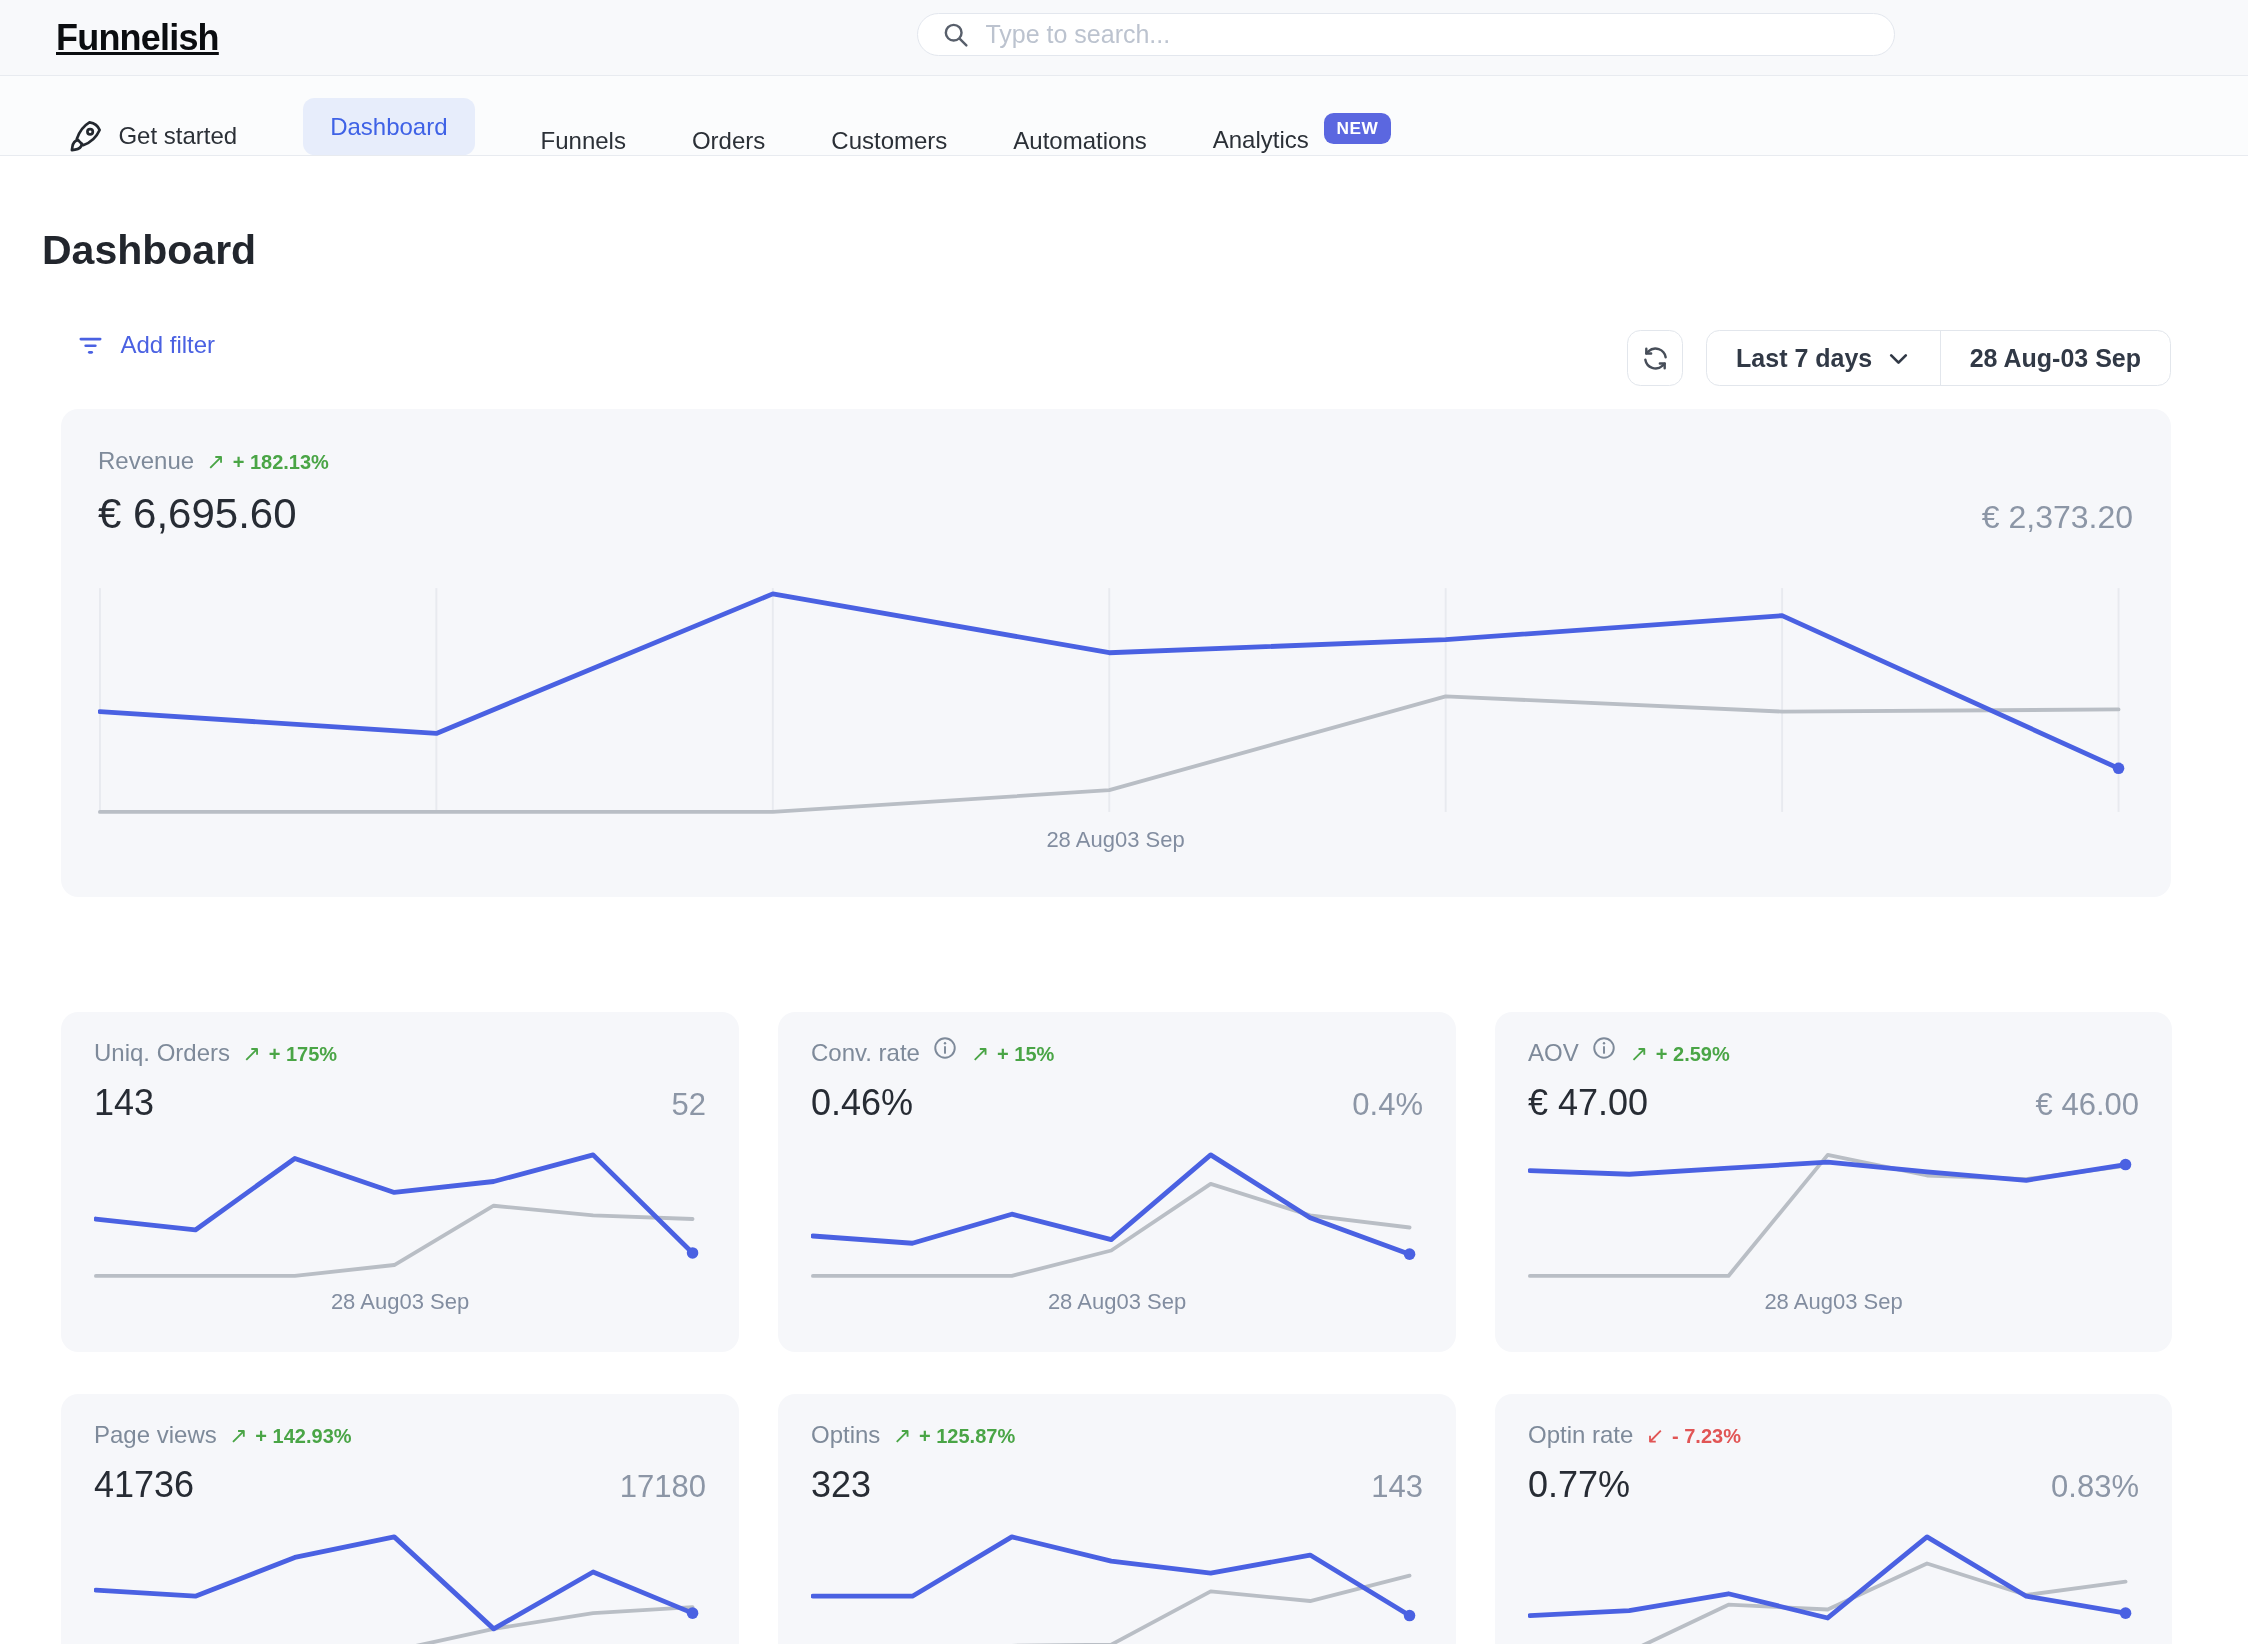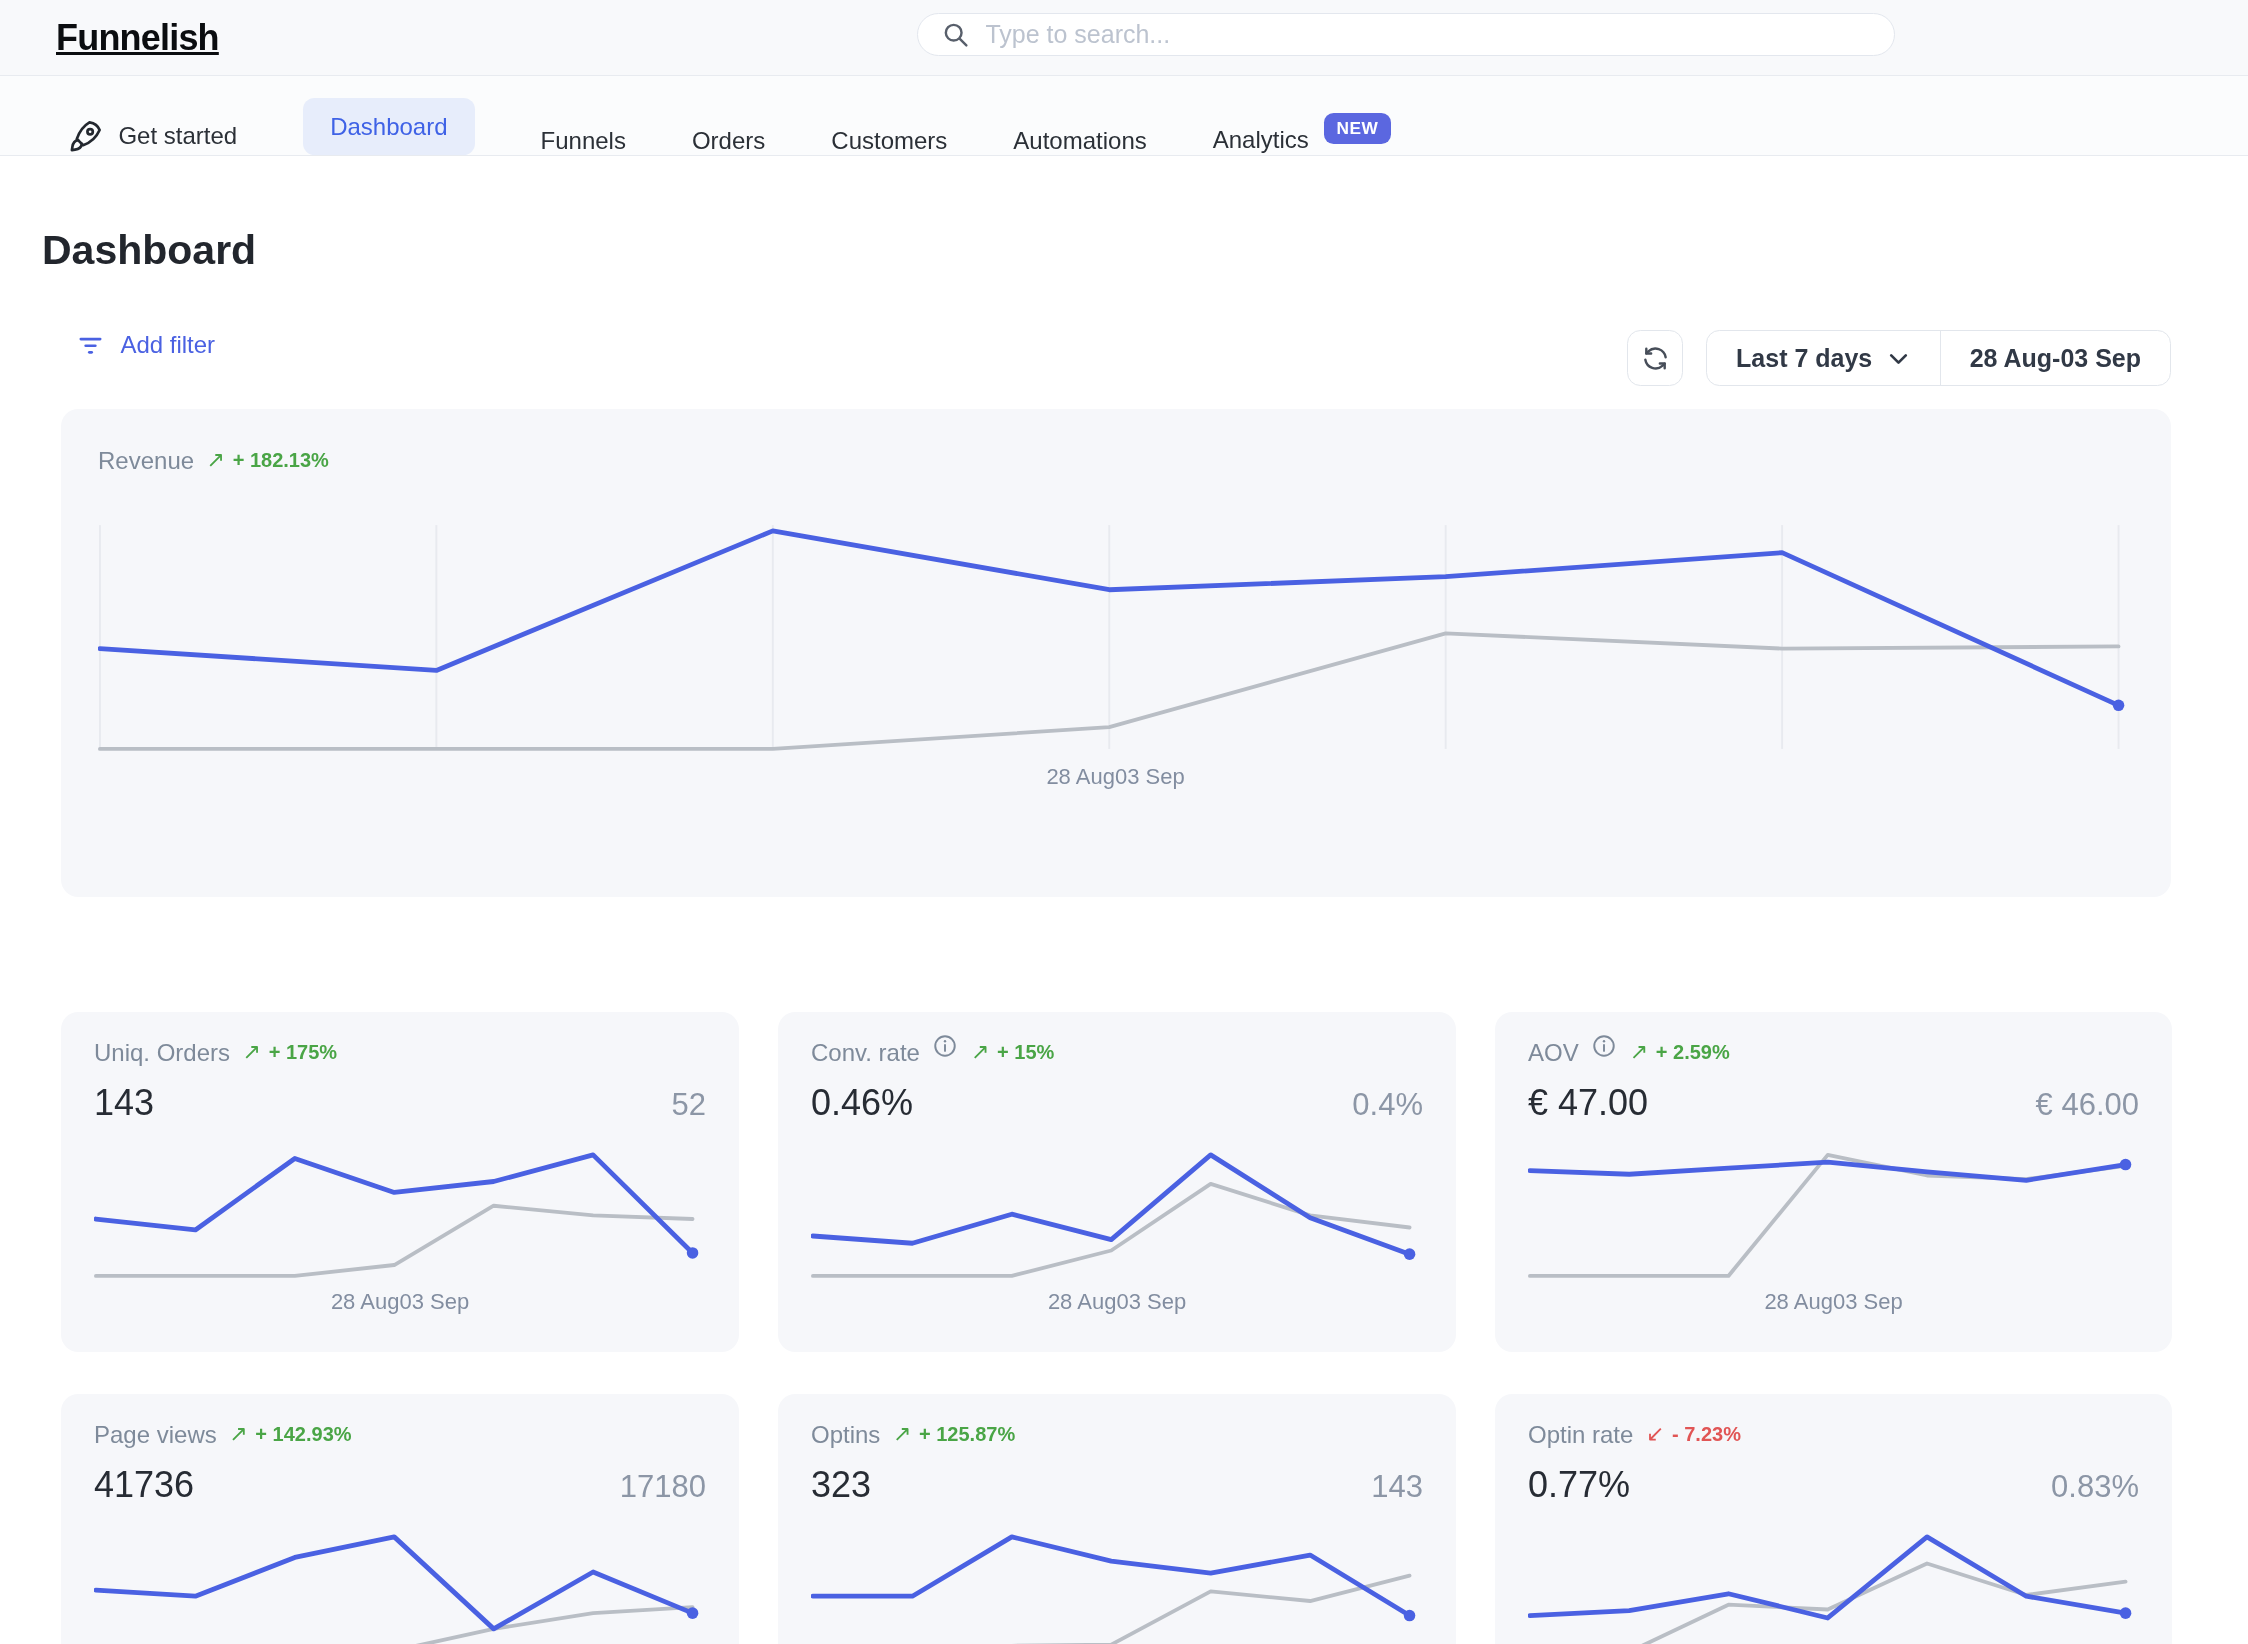--- a/index.html
+++ b/index.html
@@ -36,21 +36,21 @@
     display:flex; align-items:center; justify-content:center; color:#474e59; cursor:pointer; }
   .refresh-btn .icon { width:29px; height:29px; }
   .range-group { display:flex; align-items:stretch; height:56px; background:#fff; border:1px solid #e2e6ec; border-radius:13.4px; overflow:hidden; }
   .range-seg { display:flex; align-items:center; gap:13.4px; padding:0 29px; font-size:25px; font-weight:700; color:#313946; cursor:pointer; }
   .range-seg .icon { width:25px; height:25px; color:#313946; }
   .range-divider { width:1px; background:#e2e6ec; }
 
   
   .cards { margin:23px 77px 0 61px; }
   .card { background:#f6f7fa; border-radius:17.3px; }
-  .card-head { display:flex; align-items:flex-start; gap:12.5px; }
+  .card-head { display:flex; align-items:flex-end; gap:12.5px; }
   .card-label { font-size:24px; color:#7e8a9a; }
   .info-icon { width:26px; height:26px; color:#7e8a9a; position:relative; top:-5.8px; cursor:pointer; }
   .trend { display:flex; align-items:center; gap:7.7px; font-size:20px; font-weight:700; }
   .trend .arrow { font-size:22px; font-weight:400; }
   .trend.up { color:var(--green,#4aa546); }
   .trend.down { color:var(--red,#e15555); }
   .value-row { display:flex; justify-content:space-between; align-items:baseline; }
   .dates-row { display:flex; justify-content:center; font-size:22px; color:#828da0; }
 
   .card.large { padding:38px 38px 29px 37px; height:488px; }
@@ -161,20 +161,24 @@
 
 <div class="cards">
 
   <div class="card large">
     <div class="card-head">
       <span class="card-label">Revenue</span>
       <span class="trend up">
         <span class="arrow">↗</span>
         <span>+ 182.13%</span>
       </span>
+    </div>
+    <div class="value-row">
+      <span class="value">€ 6,695.60</span>
+      <span class="compare">€ 2,373.20</span>
     </div>
     <div class="chart">
         <svg width="2034" height="229" viewBox="0 0 2117 238">
           <line x1="2" y1="2" x2="2" y2="235" stroke="#e8eaef" stroke-width="2"></line>
           <line x1="352.1666666666667" y1="2" x2="352.1666666666667" y2="235" stroke="#e8eaef" stroke-width="2"></line>
           <line x1="702.3333333333334" y1="2" x2="702.3333333333334" y2="235" stroke="#e8eaef" stroke-width="2"></line>
           <line x1="1052.5" y1="2" x2="1052.5" y2="235" stroke="#e8eaef" stroke-width="2"></line>
           <line x1="1402.6666666666667" y1="2" x2="1402.6666666666667" y2="235" stroke="#e8eaef" stroke-width="2"></line>
           <line x1="1752.8333333333333" y1="2" x2="1752.8333333333333" y2="235" stroke="#e8eaef" stroke-width="2"></line>
           <line x1="2103" y1="2" x2="2103" y2="235" stroke="#e8eaef" stroke-width="2"></line>

